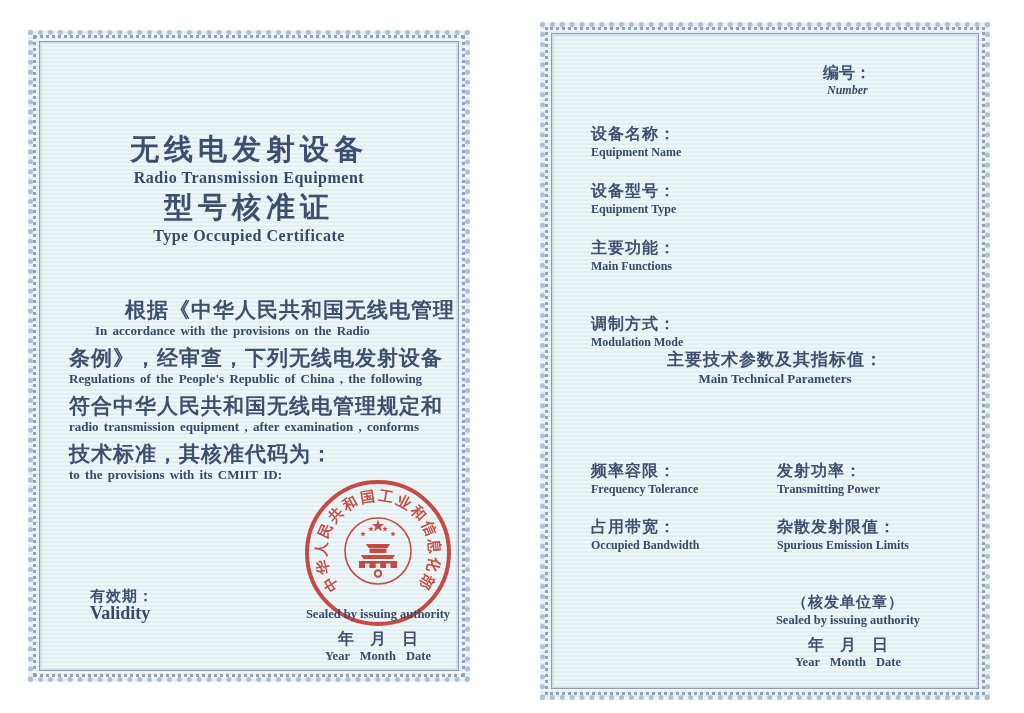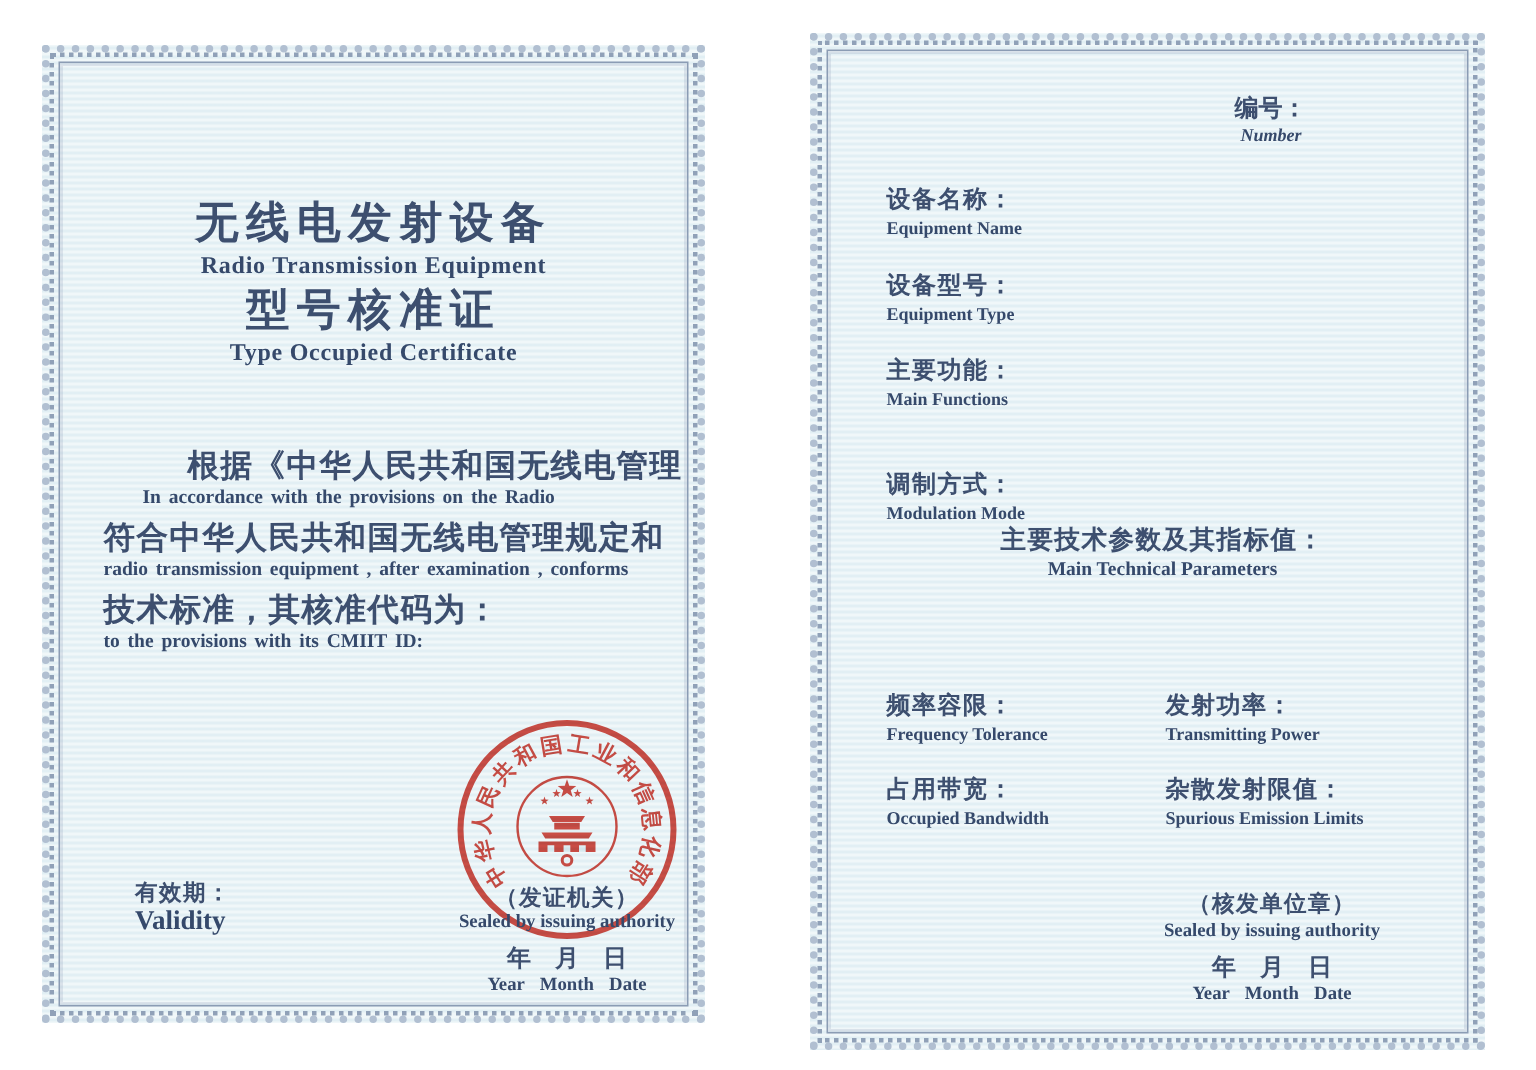--- a/index.html
+++ b/index.html
@@ -89,20 +89,24 @@
     <div class="title-cn cn">无线电发射设备</div>
     <div class="title-en en">Radio Transmission Equipment</div>
     <div class="title-cn cn">型号核准证</div>
     <div class="title-en en">Type Occupied Certificate</div>
   </div>
 
   <div class="body-block">
     <div class="body-pair">
       <div class="body-cn cn indent-cn">根据《中华人民共和国无线电管理</div>
       <div class="body-en en indent-en">In accordance with the provisions on the Radio</div>
+    </div>
+    <div class="body-pair">
+      <div class="body-cn cn">条例》，经审查，下列无线电发射设备</div>
+      <div class="body-en en">Regulations of the People's Republic of China , the following</div>
     </div>
     <div class="body-pair">
       <div class="body-cn cn">符合中华人民共和国无线电管理规定和</div>
       <div class="body-en en">radio transmission equipment , after examination , conforms</div>
     </div>
     <div class="body-pair">
       <div class="body-cn cn">技术标准，其核准代码为：</div>
       <div class="body-en en">to the provisions with its CMIIT ID:</div>
     </div>
   </div>
@@ -134,21 +138,20 @@
         <path d="M58,77 h34 l-2.5,4 h-29 Z"></path>
         <rect x="56" y="83" width="38" height="7"></rect>
         <rect x="62" y="85.5" width="4.5" height="4.5" fill="#eaf4f7"></rect>
         <rect x="72.7" y="85.5" width="4.5" height="4.5" fill="#eaf4f7"></rect>
         <rect x="83" y="85.5" width="4.5" height="4.5" fill="#eaf4f7"></rect>
         <circle cx="75" cy="95.5" r="3.2" fill="none" stroke="#d23b31" stroke-width="2"></circle>
       </g>
     </svg>
   </div>
 
-  <div class="seal-caption-cn cn">（发证机关）</div>
   <div class="seal-caption-en en">Sealed by issuing authority</div>
   <div class="date-cn-left cn">年　月　日</div>
   <div class="date-en-left en">Year Month Date</div>
 </div>
 
 <div class="page page-right">
   <div class="lace"></div>
   <div class="innerline"></div>
 
   <div class="number-block">

